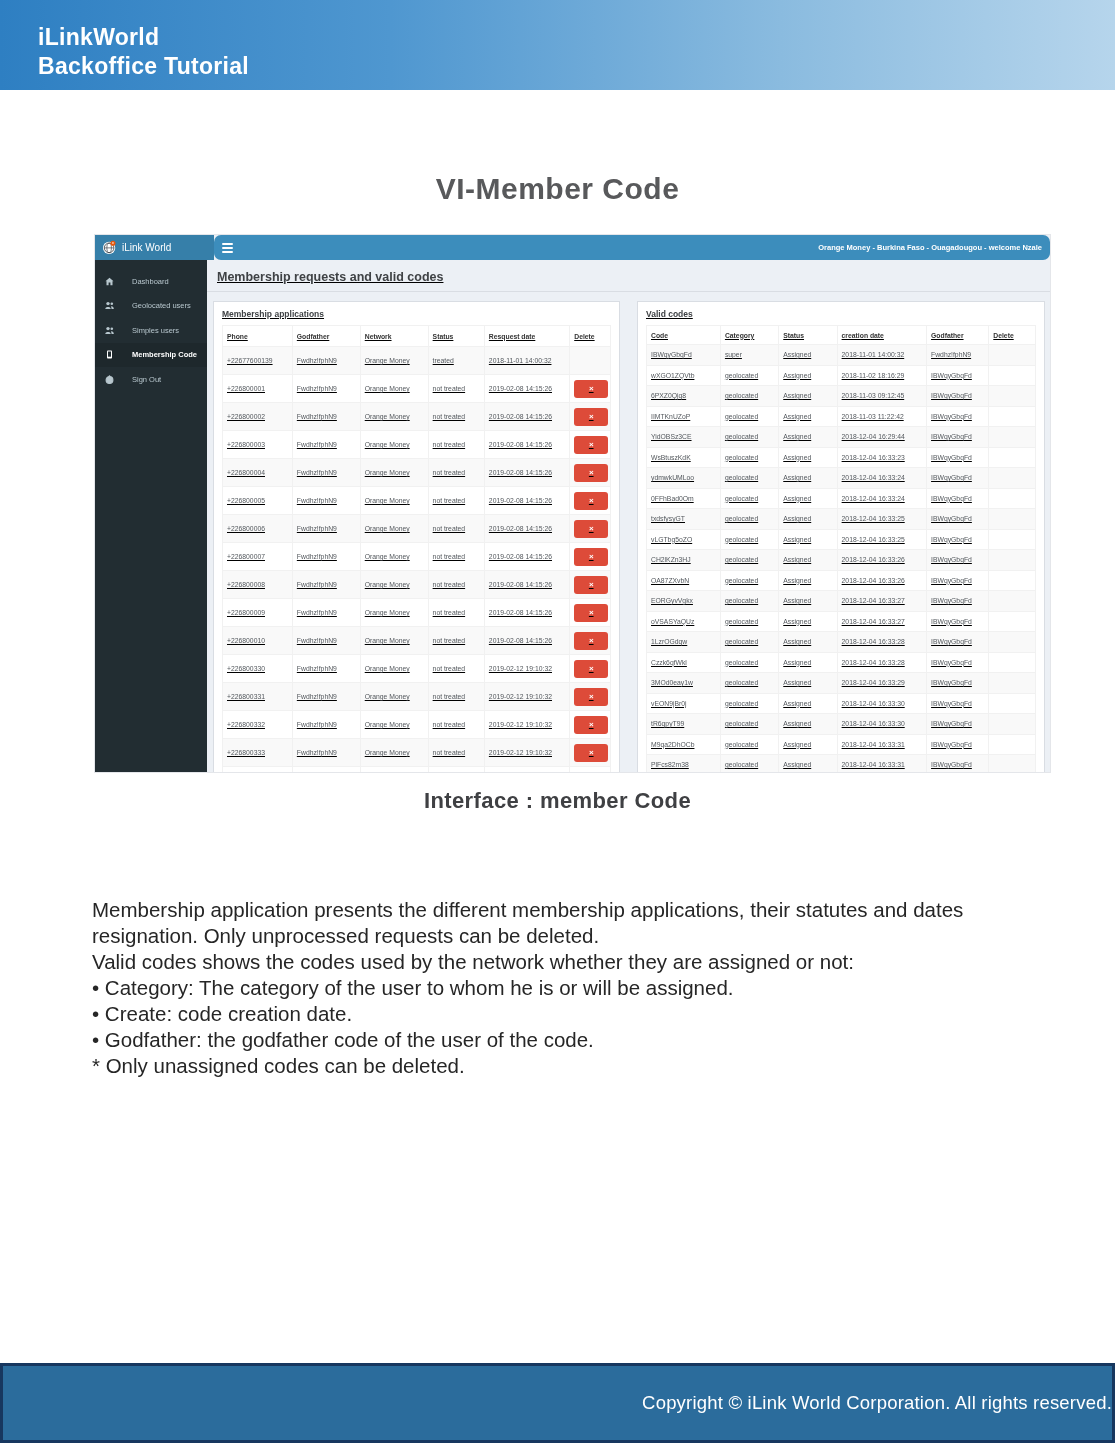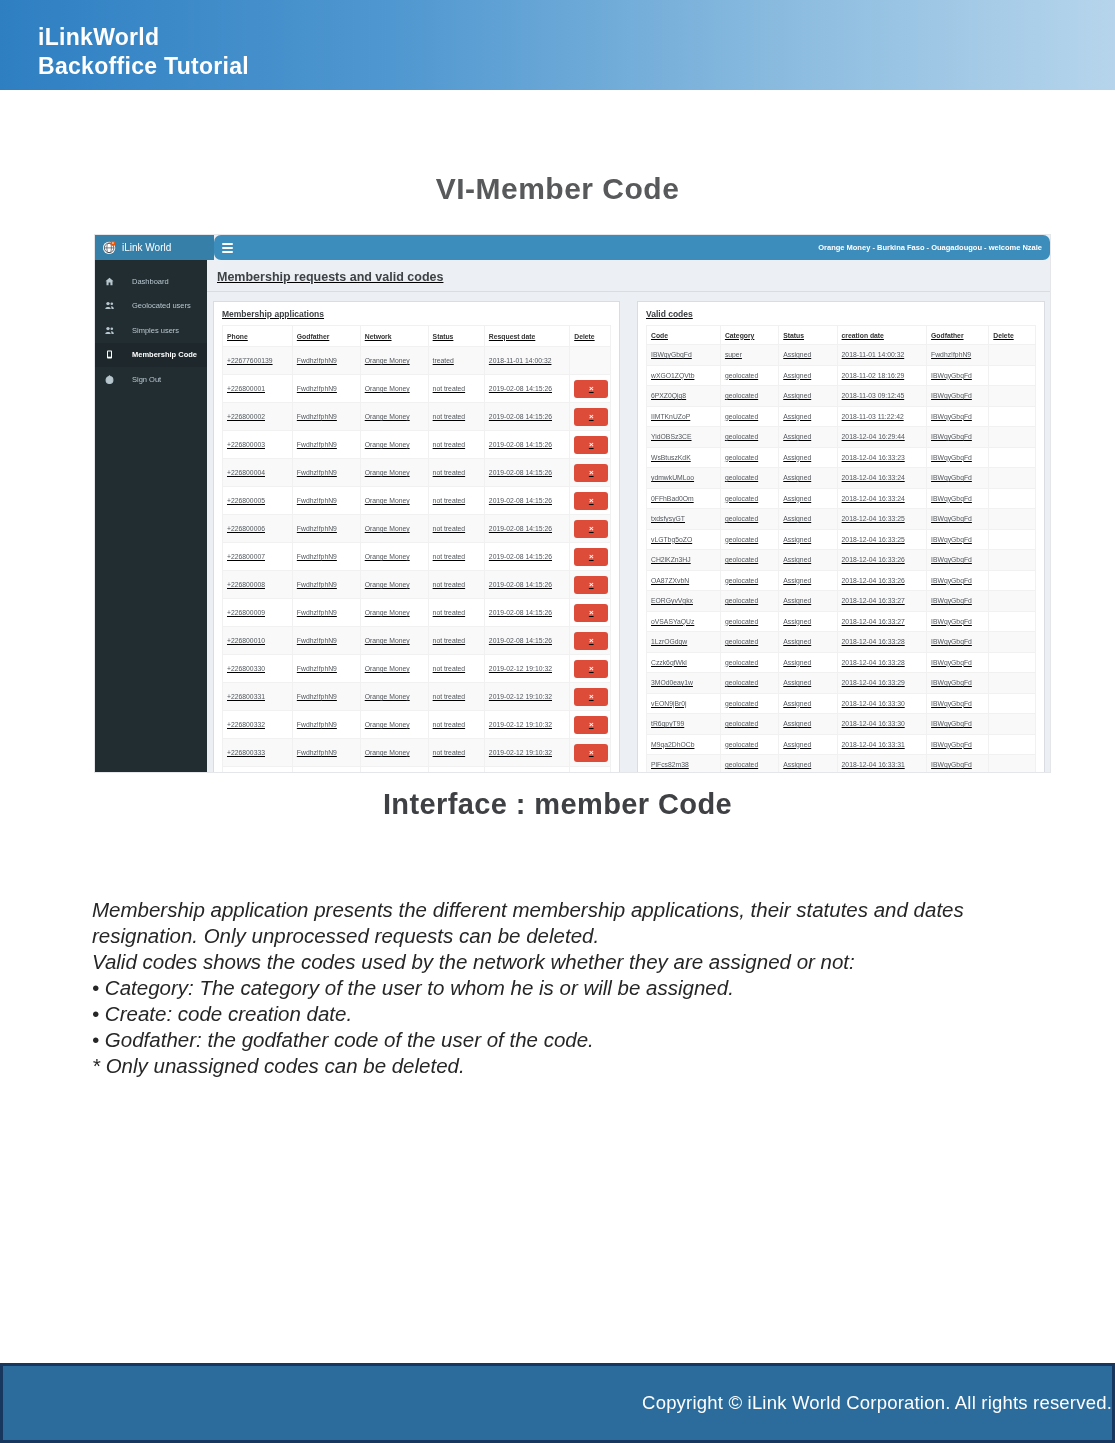--- a/index.html
+++ b/index.html
@@ -65,25 +65,25 @@
   .t-membership th{height:14px;}
   .t-valid th{height:12px;}
   .del-btn{
     background:#dd4b39;border:none;color:#fff;width:34px;height:18px;border-radius:3px;
     font-size:8px;font-weight:bold;display:flex;align-items:center;justify-content:center;cursor:pointer;
     font-family:"Liberation Sans",sans-serif;
   }
   
   .caption{
     position:absolute;top:788px;left:0;width:1115px;text-align:center;
-    font-size:29px;font-weight:bold;color:#3f4043;letter-spacing:.4px;
+    font-size:22px;font-weight:bold;color:#3f4043;letter-spacing:.4px;
   }
   .description{
     position:absolute;top:897px;left:92px;width:945px;
-    font-size:20.5px;color:#262626;line-height:26px;font-style:italic;
+    font-size:20.5px;color:#262626;line-height:26px;
   }
   
   .page-footer{
     position:absolute;top:1363px;left:0;width:1115px;height:80px;box-sizing:border-box;
     background:#2b6c9c;border:3px solid #17375f;
     display:flex;align-items:center;justify-content:flex-end;
     color:#fff;font-size:18.5px;letter-spacing:.2px;
   }
 </style>
 </head>

